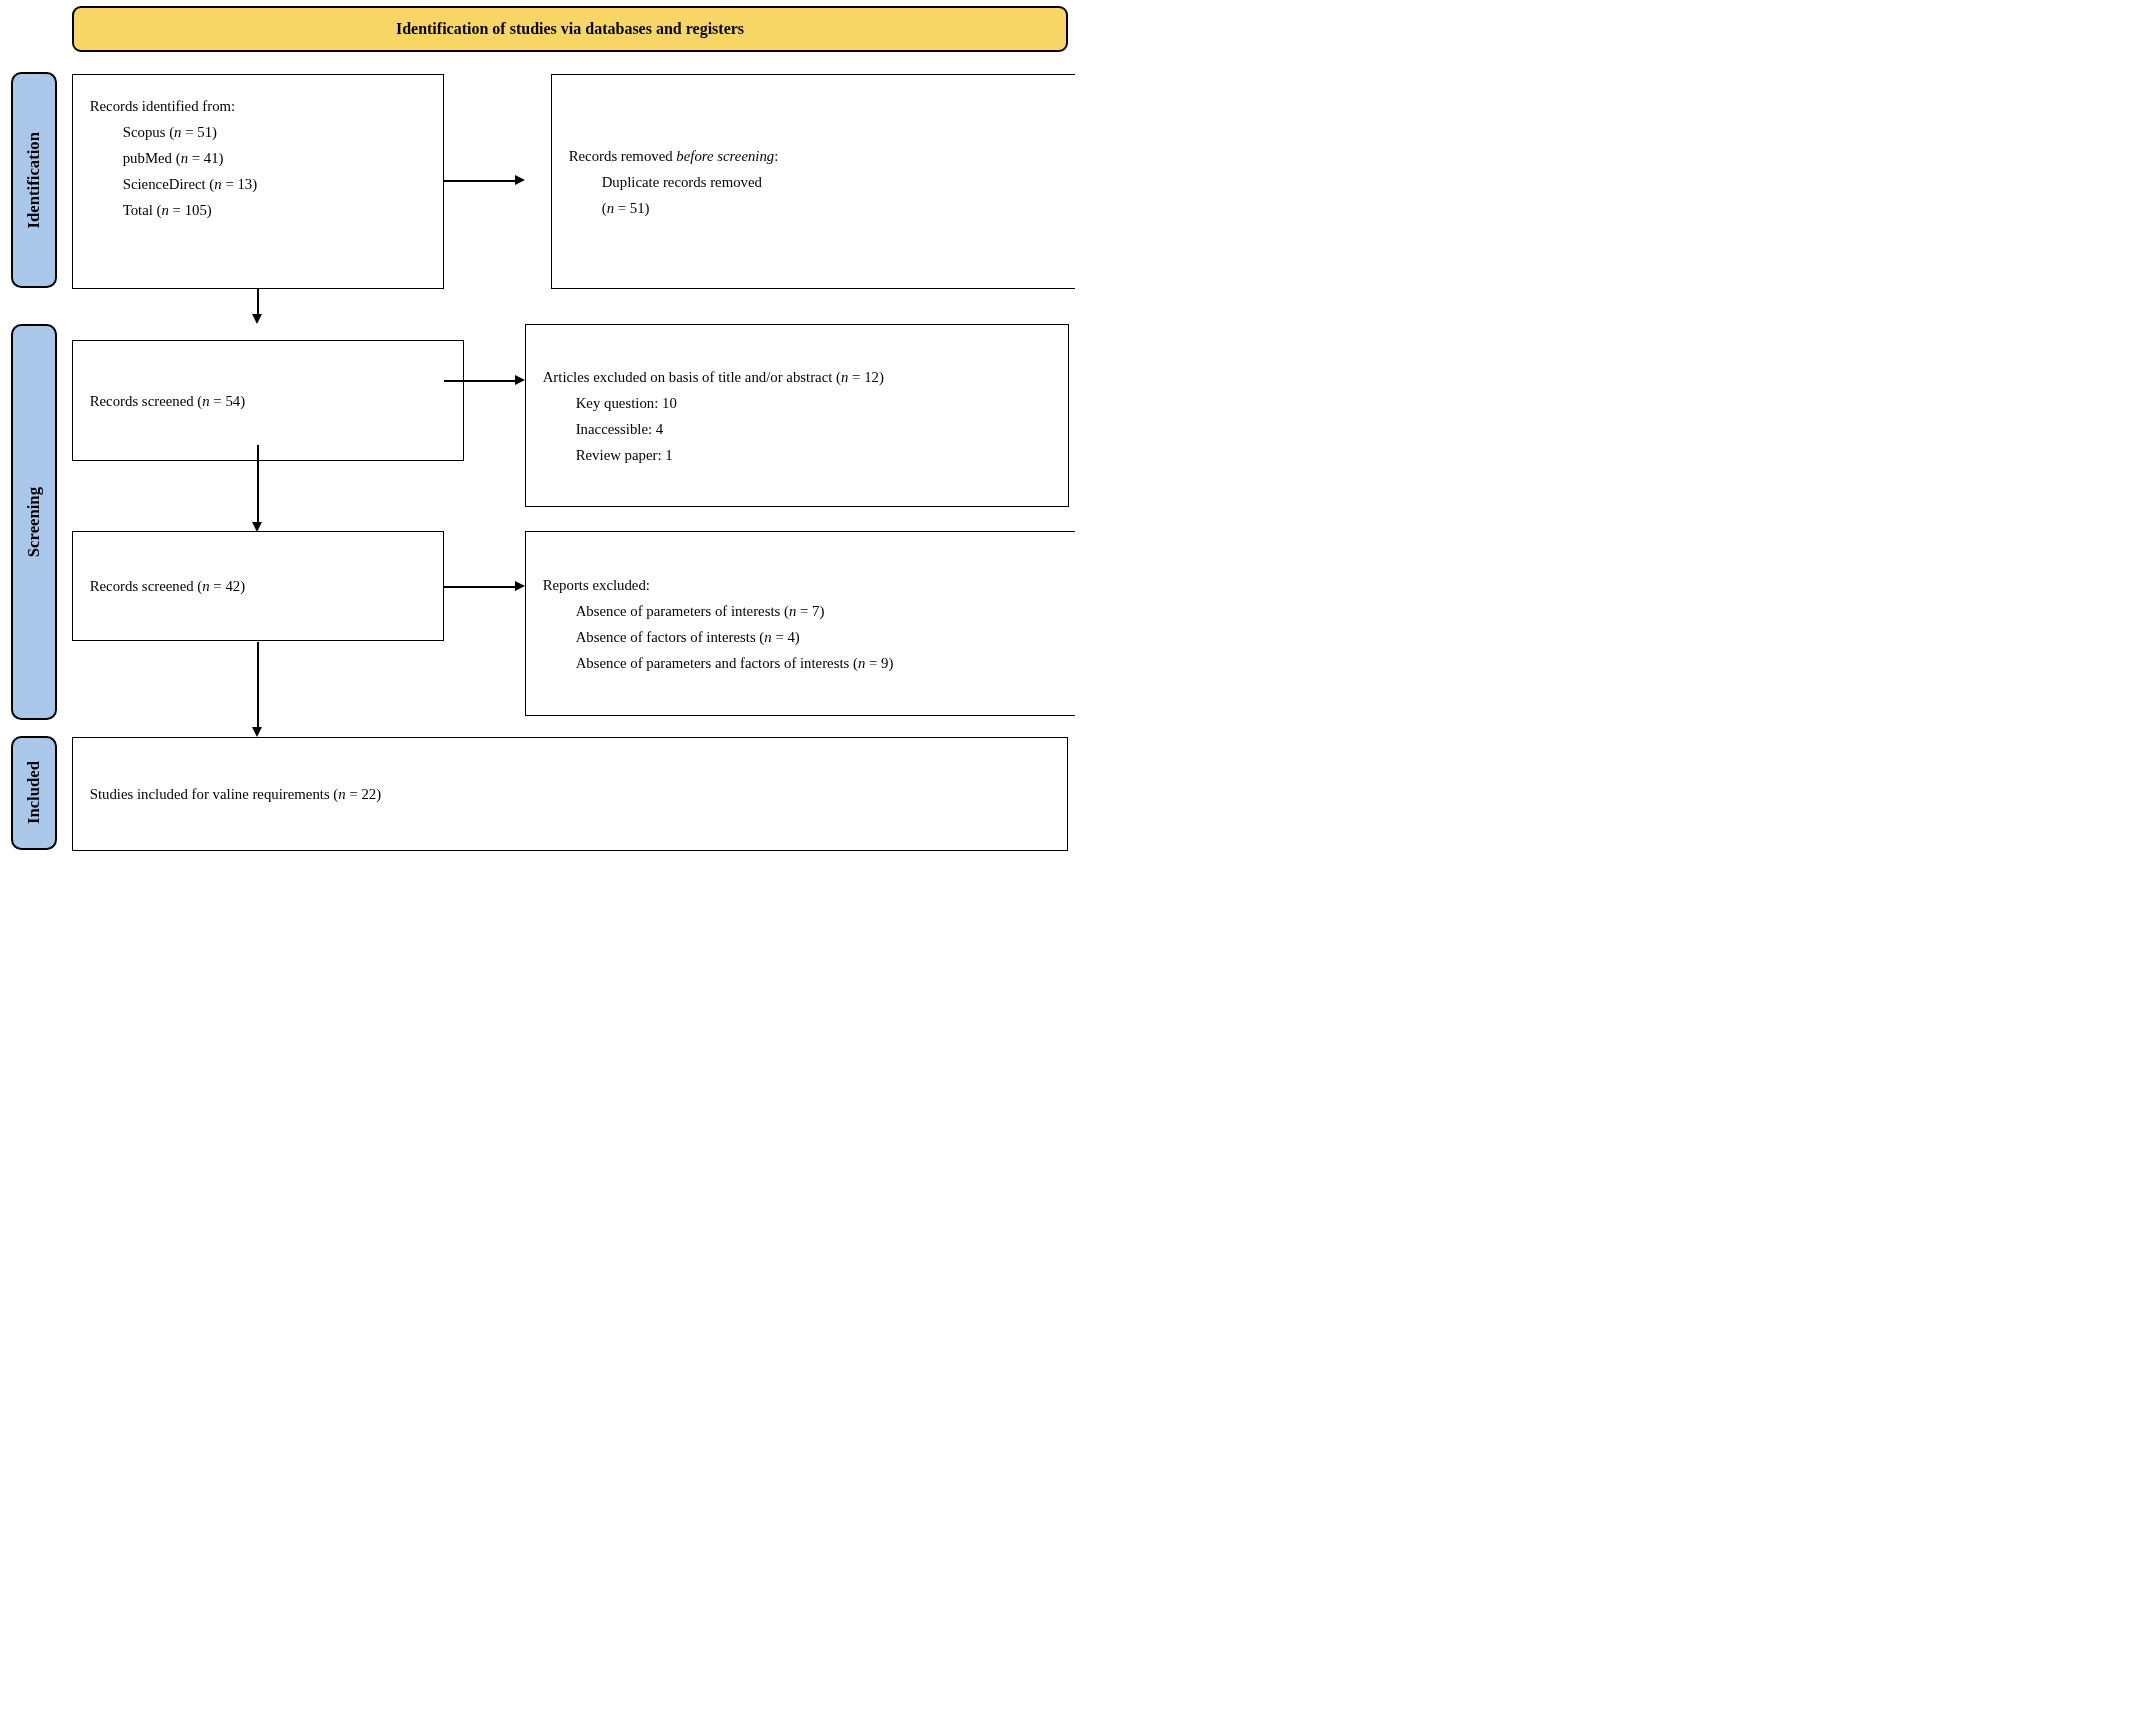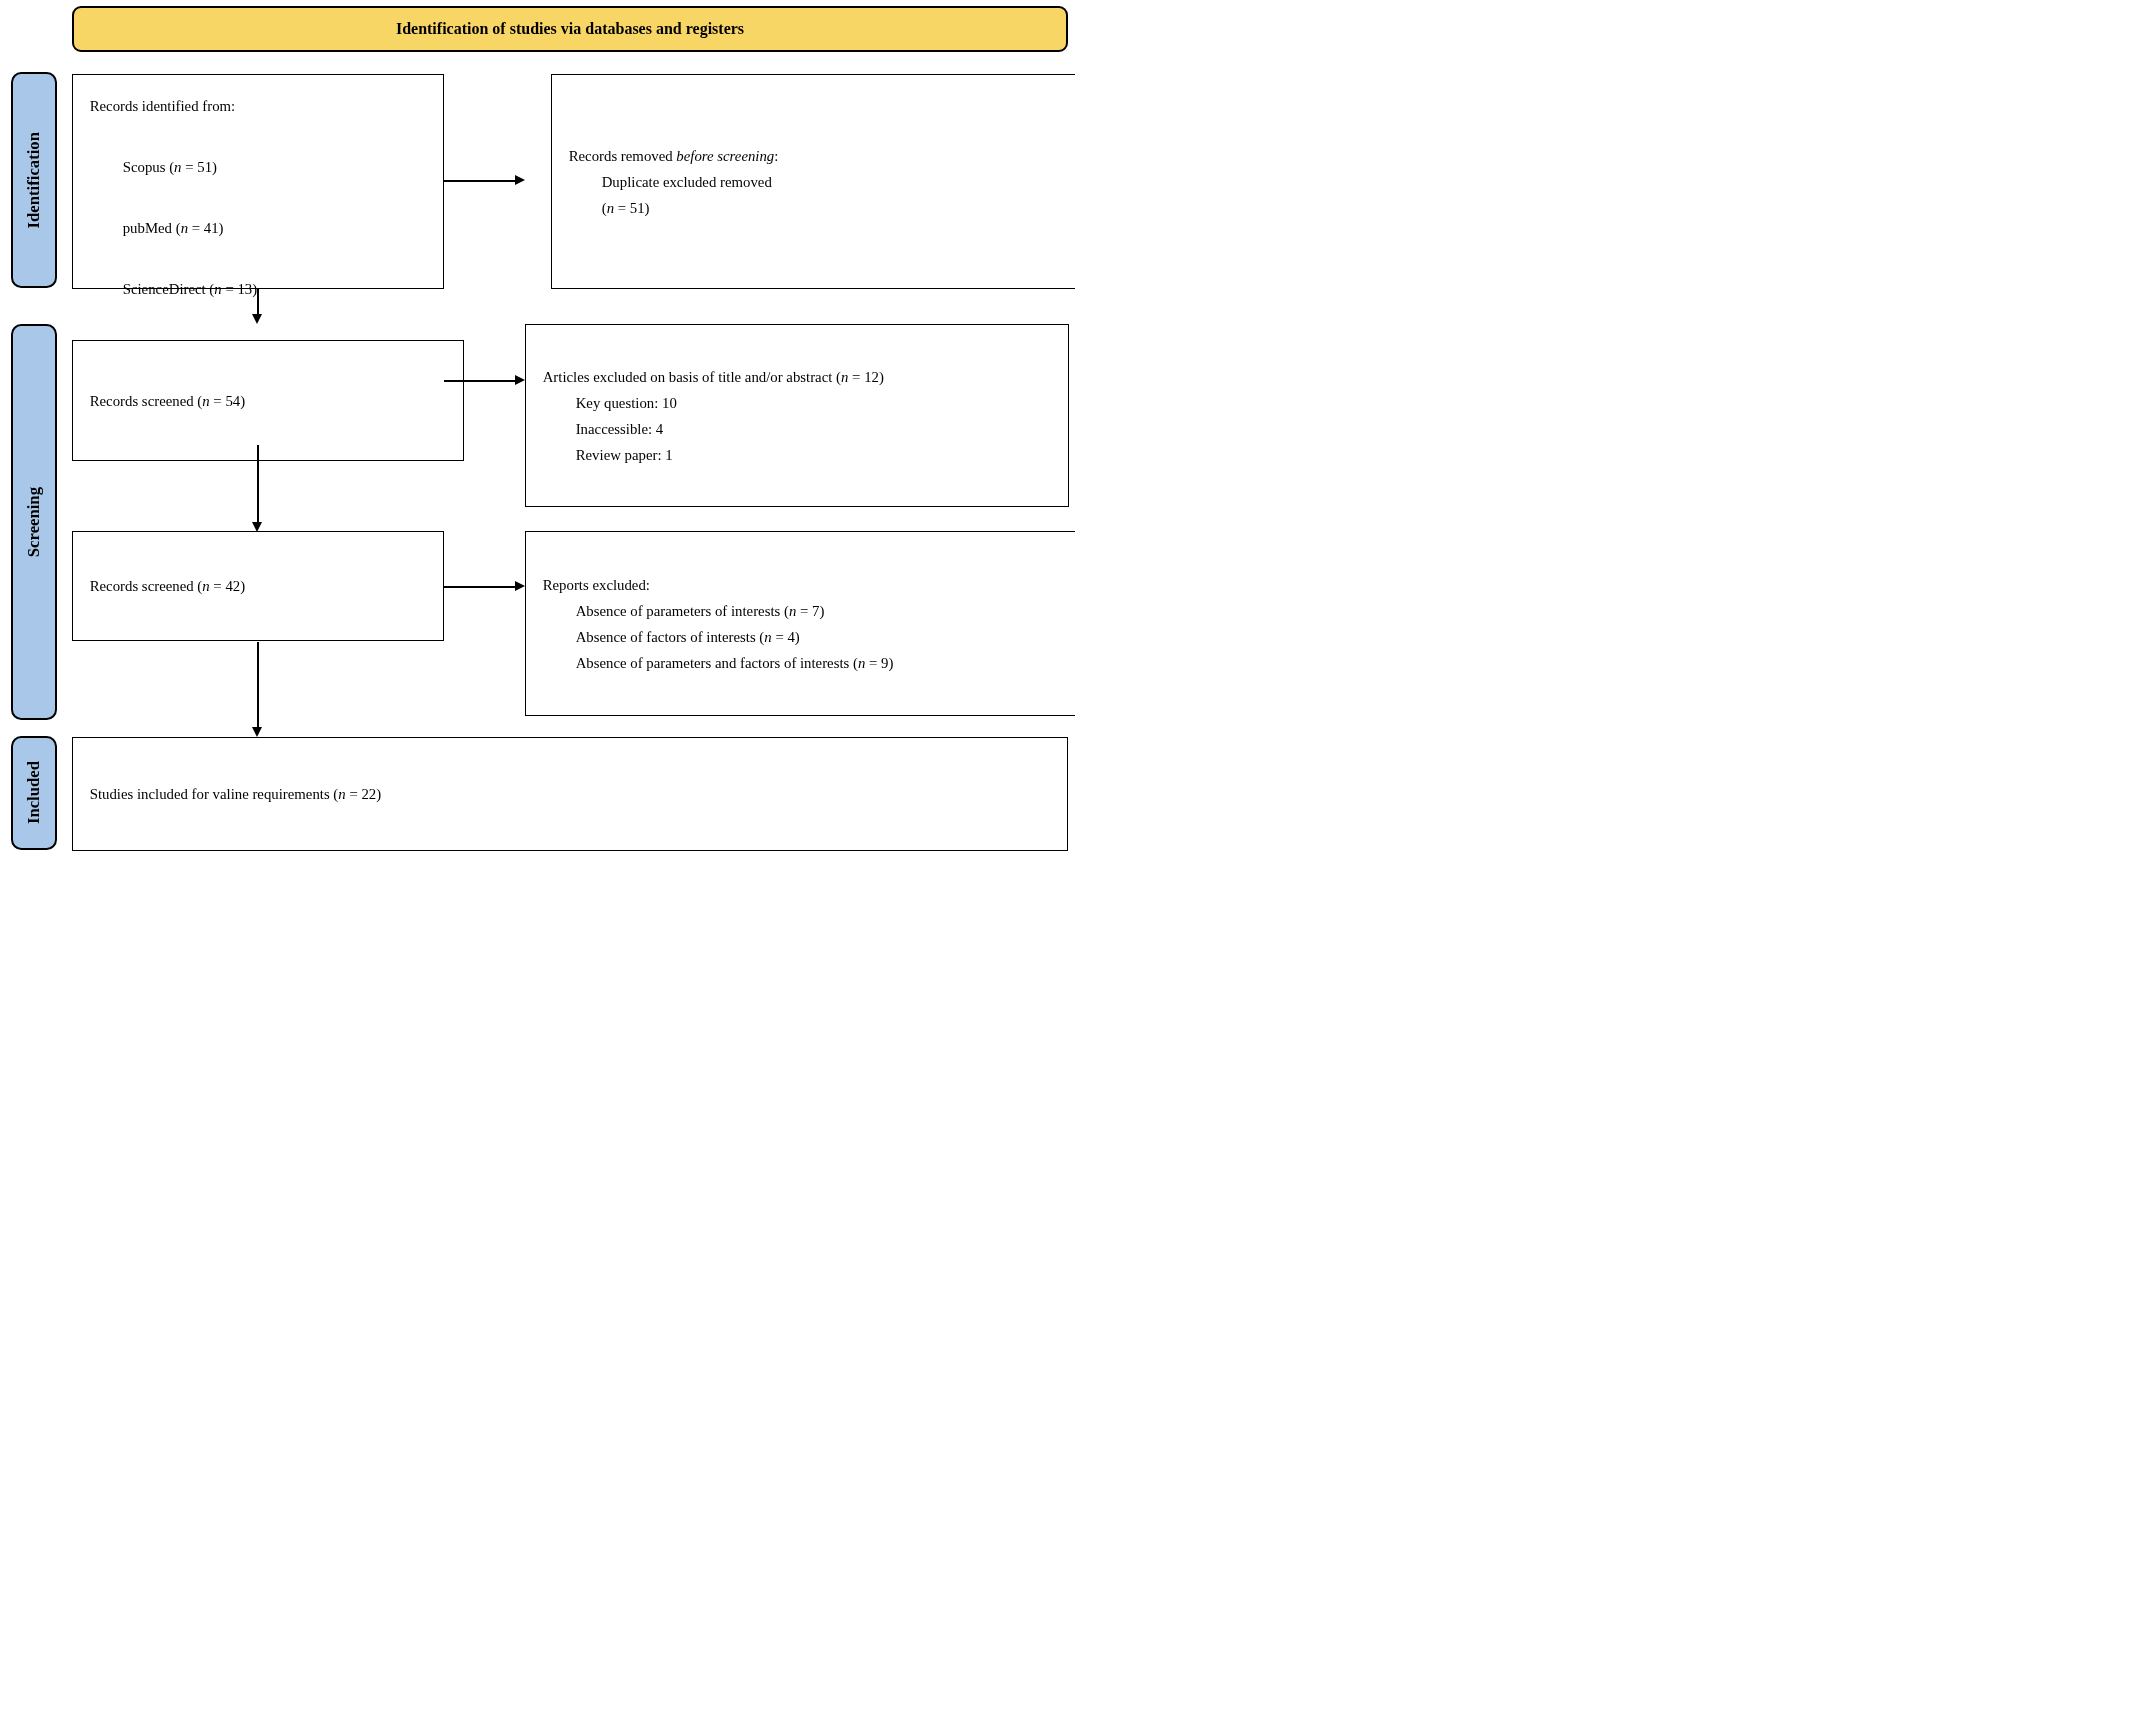--- a/index.html
+++ b/index.html
@@ -27,21 +27,21 @@
   .stage-screening { top: 324px; height: 396px; }
   .stage-included { top: 736px; height: 114px; }
   .box {
     position: absolute; background: #fff; border: 1.9px solid #000;
     box-sizing: border-box; font-size: 14.8px;
   }
   .content {
     display: flex; flex-direction: column; justify-content: center;
     height: 100%; padding: 0 16.7px; box-sizing: border-box;
   }
-  .content.top { justify-content: flex-start; padding-top: 18px; gap: 35px; }
+  .content.top { justify-content: flex-start; padding-top: 18px; }
   .line { line-height: 26px; white-space: nowrap; }
   .indent { padding-left: 33px; }
   .box-identified { left: 72px; top: 74px; width: 372px; height: 215px; }
   .box-removed    { left: 525px; top: 74px; width: 544px; height: 215px; margin-left: 26px; }
   .box-screened1  { left: 72px; top: 340px; width: 392px; height: 121px; }
   .box-excluded1  { left: 525px; top: 324px; width: 544px; height: 183px; }
   .box-screened2  { left: 72px; top: 531px; width: 372px; height: 110px; }
   .box-excluded2  { left: 525px; top: 531px; width: 624px; height: 185px; }
   .box-included   { left: 72px; top: 737px; width: 996px; height: 114px; }
   .box-excluded2 .line { white-space: normal; }
@@ -88,21 +88,21 @@
     <div class="line indent">Scopus (<i>n</i> = 51)</div>
     <div class="line indent">pubMed (<i>n</i> = 41)</div>
     <div class="line indent">ScienceDirect (<i>n</i> = 13)</div>
     <div class="line indent">Total (<i>n</i> = 105)</div>
   </div>
 </div>
 
 <div class="box box-removed">
   <div class="content">
     <div class="line">Records removed <i>before screening</i>:</div>
-    <div class="line indent">Duplicate excluded removed</div>
+    <div class="line indent">Duplicate records removed</div>
     <div class="line indent">(<i>n</i> = 51)</div>
   </div>
 </div>
 
 <div class="box box-screened1">
   <div class="content">
     <div class="line">Records screened (<i>n</i> = 54)</div>
   </div>
 </div>
 

